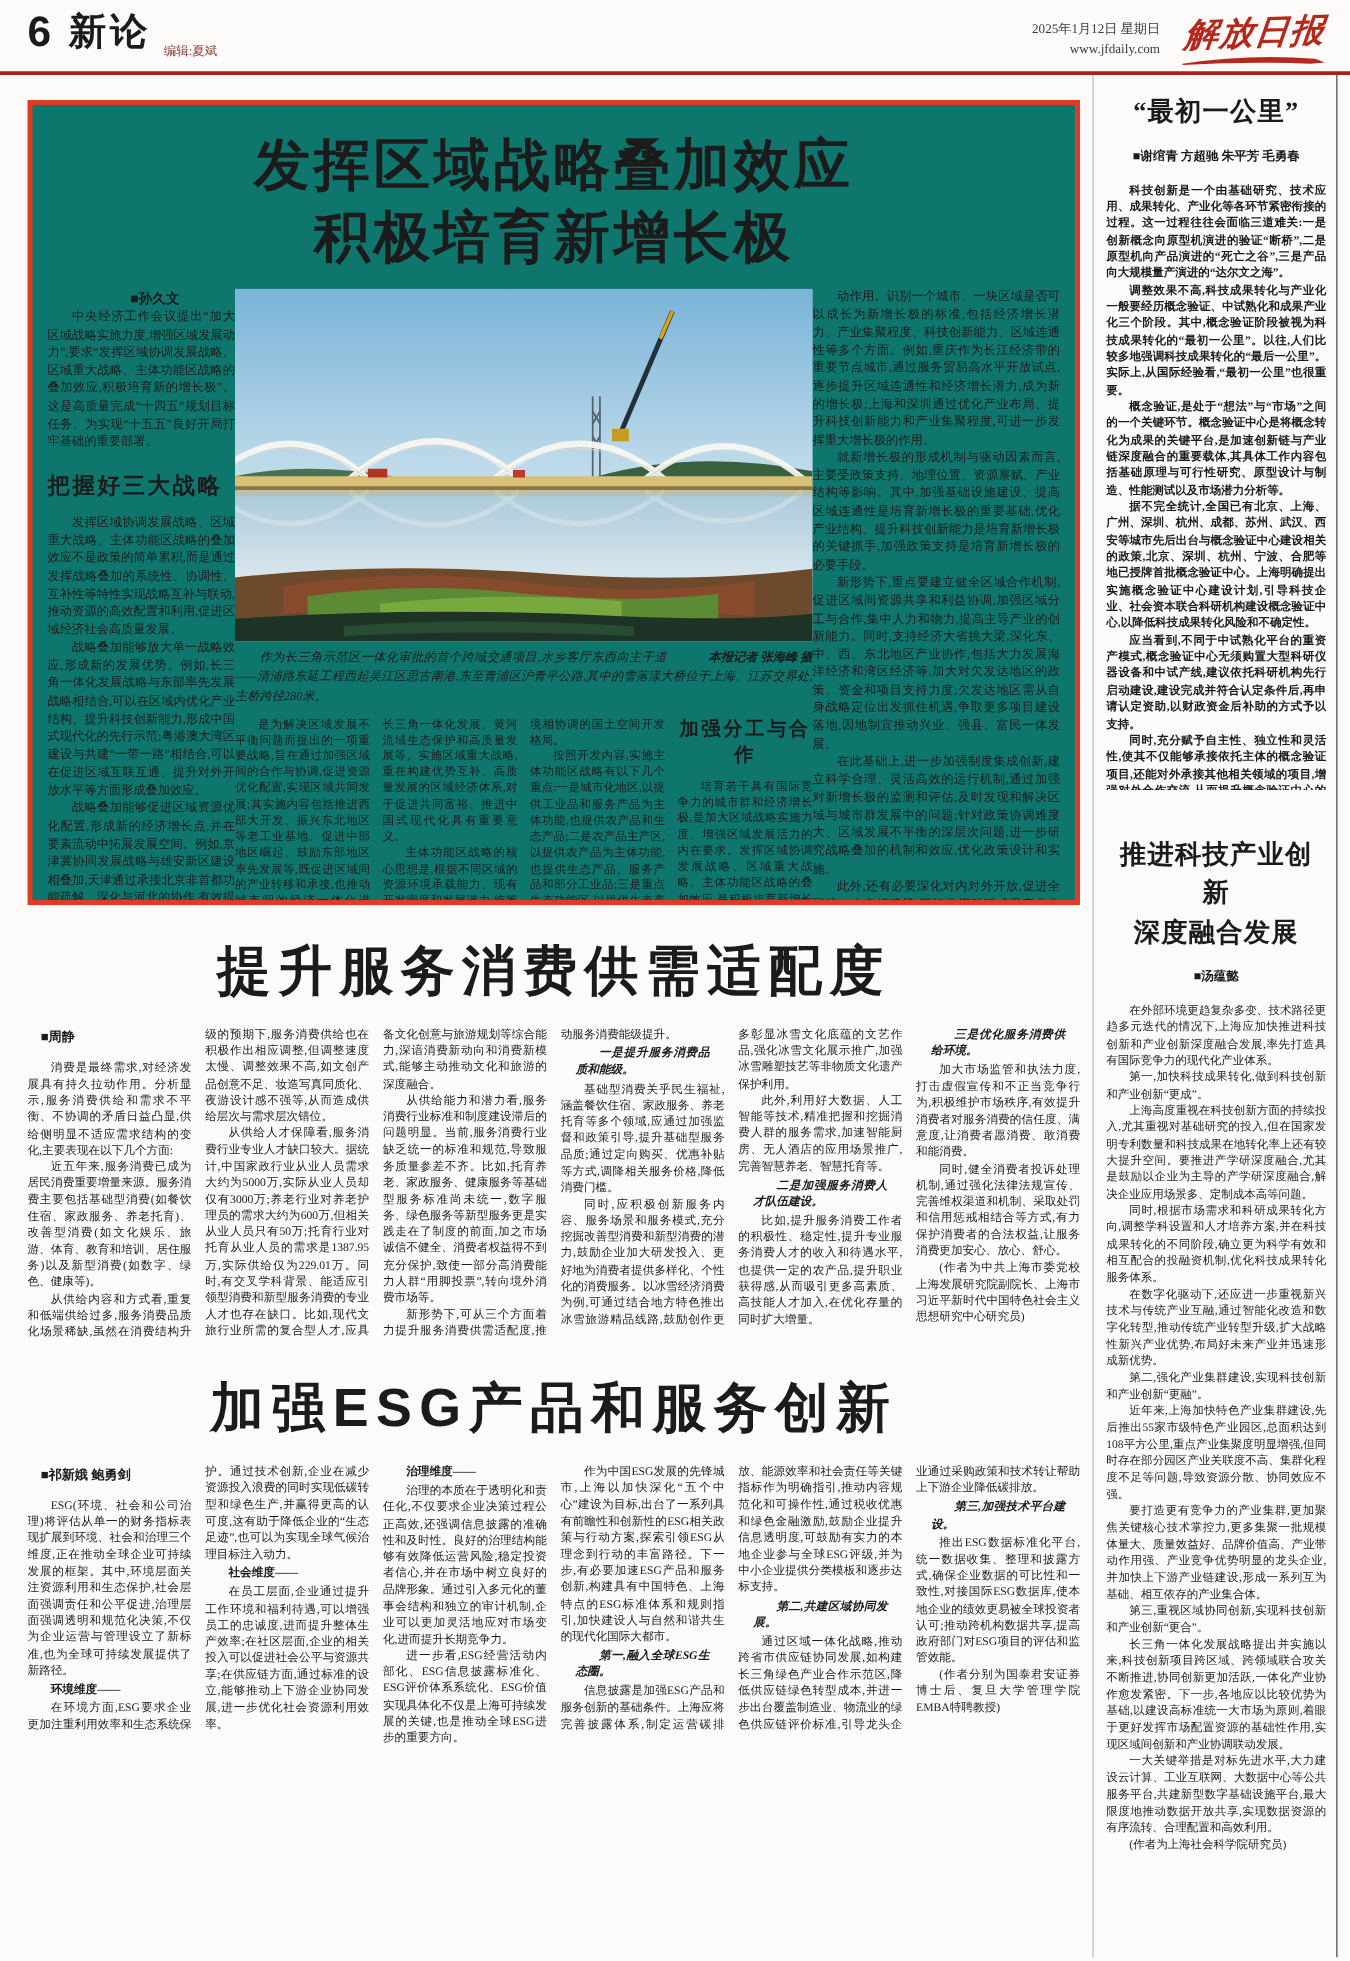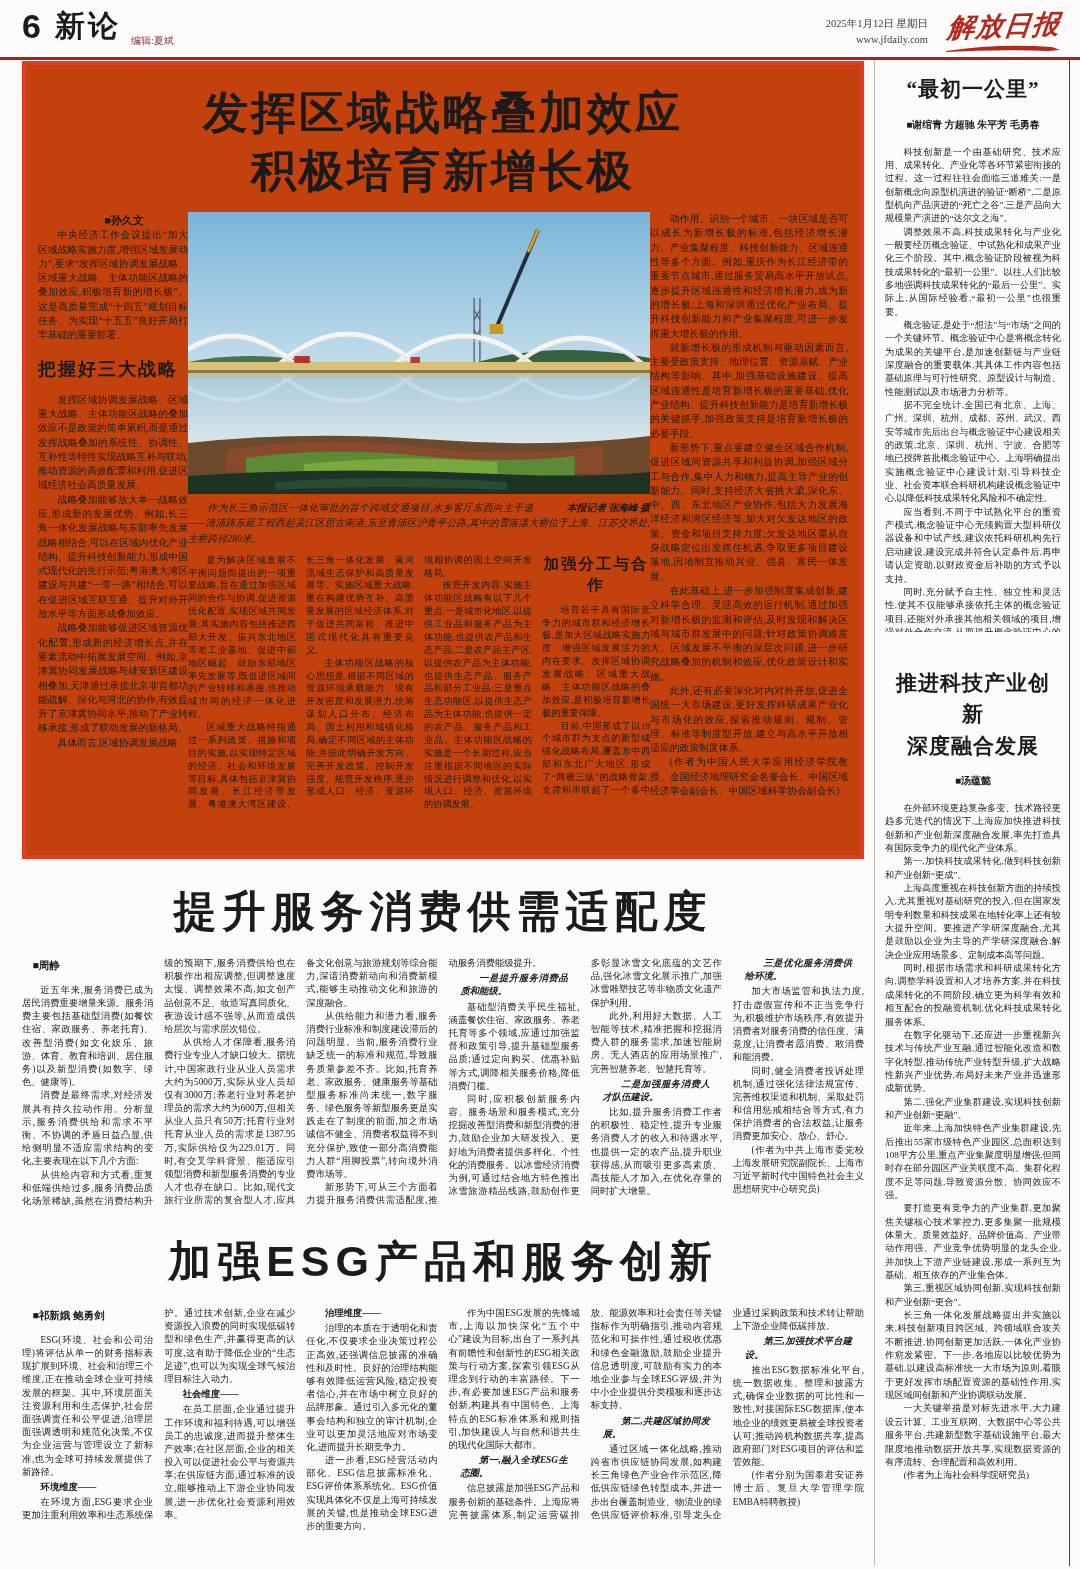--- a/index.html
+++ b/index.html
@@ -18,22 +18,22 @@
   .logo-wrap{margin-left:16px;text-align:center;width:120px;}
   .logo{display:block;font:italic 900 27px "DejaVu Serif",serif;color:#b5291c;
         transform:skewX(-8deg) rotate(-2deg);letter-spacing:1px;white-space:nowrap;}
   .logo-swoosh{display:block;margin-top:-2px;}
   
   .content{display:flex;padding:0 10px 0 22px;height:1506px;overflow:hidden;}
   .mainarea{width:852px;overflow:hidden;}
   .sidebar{width:178px;margin-left:10px;padding:0 8px 0 10px;
            border-left:1px solid #bdbdbd;border-right:1.5px solid #4a4a4a;overflow:hidden;}
   
-  .redbox{border:4px solid #e23b23;margin-top:1px;height:798px;padding:4px 12px;
-          box-sizing:border-box;overflow:hidden;background:#c2410c;}
+  .redbox{border:4px solid #e23b23;margin-top:20px;height:644px;padding:4px 12px;
+          box-sizing:border-box;overflow:hidden;background:#0f766e;}
   .main-title{text-align:center;font-weight:900;font-size:45px;line-height:1.28;
               letter-spacing:3px;margin:16px 0 12px;}
   .cols3{display:grid;grid-template-columns:150px 1fr 198px;height:606px;overflow:hidden;}
   .colL,.colR{font-size:9.8px;line-height:1.46;text-align:justify;overflow:hidden;}
   .author-line{text-align:center;font-weight:bold;font-size:11px;margin:4px 0 14px;text-indent:0;}
   .col-head{font:bold 18px "Liberation Sans","DejaVu Sans",sans-serif;letter-spacing:2px;
             margin:14px 0 12px;text-indent:0;}
   .center-cols .col-head{font-size:15.5px;text-align:center;margin:2px 0 8px;}
   p.para{margin:0;text-indent:2em;}
   p.sub-i{margin:2px 12px;text-indent:2em;font-weight:bold;font-style:italic;}
@@ -50,21 +50,21 @@
   .byline{font-weight:bold;font-size:10.5px;margin:2px 0 10px;text-indent:1em;}
   .bodycols6{column-count:6;column-gap:11px;font-size:9.3px;line-height:1.42;
              text-align:justify;overflow:hidden;}
   .svc-body{height:252px;}
   .esg-body{height:236px;}
   
   .sb-title{font-weight:900;font-size:21px;text-align:center;line-height:1.5;
             margin:14px 0 8px;letter-spacing:1px;}
   .sb-byline{text-align:center;font-weight:bold;font-size:10px;margin:12px 0 14px;}
   .sb-body{font-size:9.2px;line-height:1.45;text-align:justify;overflow:hidden;}
-  .sb-a .sb-body{height:486px;}
+  .sb-a .sb-body{height:486px;font-weight:bold;}
   .sb-gap{height:22px;}
   .clearfix::after{content:"";display:block;clear:both;}
 </style>
 </head>
 <body>
 
 <div class="hdr">
   <span class="pgnum">6</span>
   <span class="section">新论</span>
   <span class="editor">编辑:夏斌</span>
@@ -184,22 +184,22 @@
             </div>
         </div>
       </div>
     </div>
 
     <div class="svc">
       <h2 class="art-title">提升服务消费供需适配度</h2>
       <div class="bodycols6 svc-body">
         <p class="byline">■周静</p>
         <div>
+            <p class="para">消费是最终需求,对经济发展具有持久拉动作用。分析显示,服务消费供给和需求不平衡、不协调的矛盾日益凸显,供给侧明显不适应需求结构的变化,主要表现在以下几个方面:</p>
             <p class="para">近五年来,服务消费已成为居民消费重要增量来源。服务消费主要包括基础型消费(如餐饮住宿、家政服务、养老托育)、改善型消费(如文化娱乐、旅游、体育、教育和培训、居住服务)以及新型消费(如数字、绿色、健康等)。</p>
-            <p class="para">消费是最终需求,对经济发展具有持久拉动作用。分析显示,服务消费供给和需求不平衡、不协调的矛盾日益凸显,供给侧明显不适应需求结构的变化,主要表现在以下几个方面:</p>
             <p class="para">从供给内容和方式看,重复和低端供给过多,服务消费品质化场景稀缺,虽然在消费结构升级的预期下,服务消费供给也在积极作出相应调整,但调整速度太慢、调整效果不高,如文创产品创意不足、妆造写真同质化、夜游设计感不强等,从而造成供给层次与需求层次错位。</p>
             <p class="para">从供给人才保障看,服务消费行业专业人才缺口较大。据统计,中国家政行业从业人员需求大约为5000万,实际从业人员却仅有3000万;养老行业对养老护理员的需求大约为600万,但相关从业人员只有50万;托育行业对托育从业人员的需求是1387.95万,实际供给仅为229.01万。同时,有交叉学科背景、能适应引领型消费和新型服务消费的专业人才也存在缺口。比如,现代文旅行业所需的复合型人才,应具备文化创意与旅游规划等综合能力,深谙消费新动向和消费新模式,能够主动推动文化和旅游的深度融合。</p>
             <p class="para">从供给能力和潜力看,服务消费行业标准和制度建设滞后的问题明显。当前,服务消费行业缺乏统一的标准和规范,导致服务质量参差不齐。比如,托育养老、家政服务、健康服务等基础型服务标准尚未统一,数字服务、绿色服务等新型服务更是实践走在了制度的前面,加之市场诚信不健全、消费者权益得不到充分保护,致使一部分高消费能力人群“用脚投票”,转向境外消费市场等。</p>
             <p class="para">新形势下,可从三个方面着力提升服务消费供需适配度,推动服务消费能级提升。</p>
             <p class="sub-i">一是提升服务消费品质和能级。</p>
             <p class="para">基础型消费关乎民生福祉,涵盖餐饮住宿、家政服务、养老托育等多个领域,应通过加强监督和政策引导,提升基础型服务品质;通过定向购买、优惠补贴等方式,调降相关服务价格,降低消费门槛。</p>
             <p class="para">同时,应积极创新服务内容、服务场景和服务模式,充分挖掘改善型消费和新型消费的潜力,鼓励企业加大研发投入、更好地为消费者提供多样化、个性化的消费服务。以冰雪经济消费为例,可通过结合地方特色推出冰雪旅游精品线路,鼓励创作更多彰显冰雪文化底蕴的文艺作品,强化冰雪文化展示推广,加强冰雪雕塑技艺等非物质文化遗产保护利用。</p>
             <p class="para">此外,利用好大数据、人工智能等技术,精准把握和挖掘消费人群的服务需求,加速智能厨房、无人酒店的应用场景推广,完善智慧养老、智慧托育等。</p>
             <p class="sub-i">二是加强服务消费人才队伍建设。</p>
             <p class="para">比如,提升服务消费工作者的积极性、稳定性,提升专业服务消费人才的收入和待遇水平,也提供一定的农产品,提升职业获得感,从而吸引更多高素质、高技能人才加入,在优化存量的同时扩大增量。</p>

